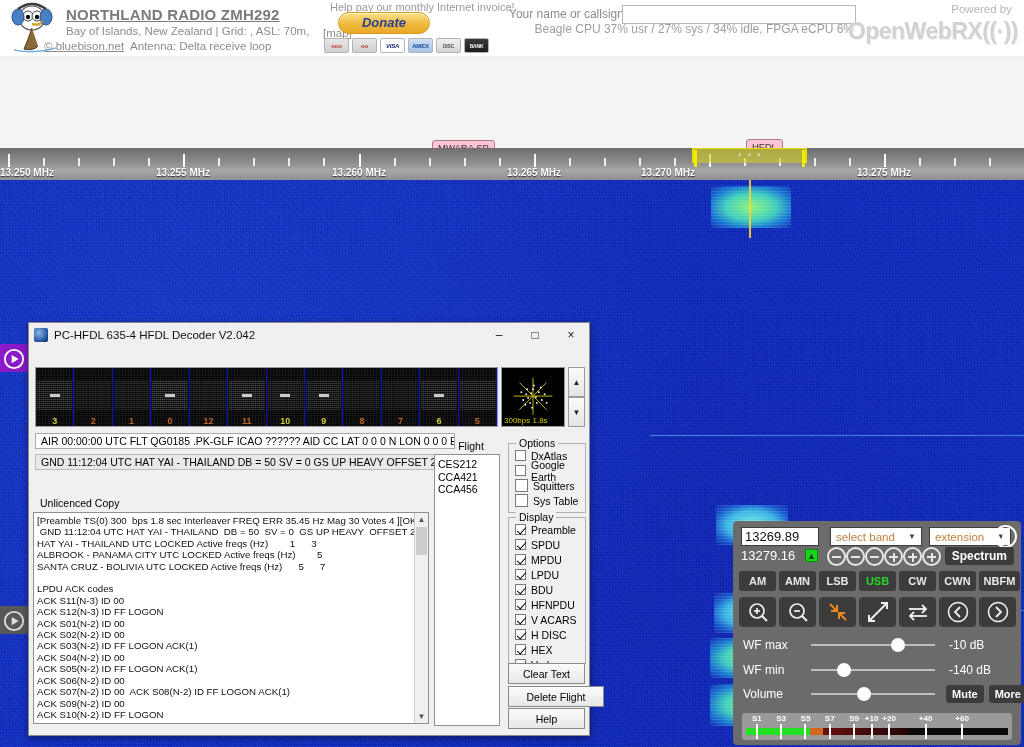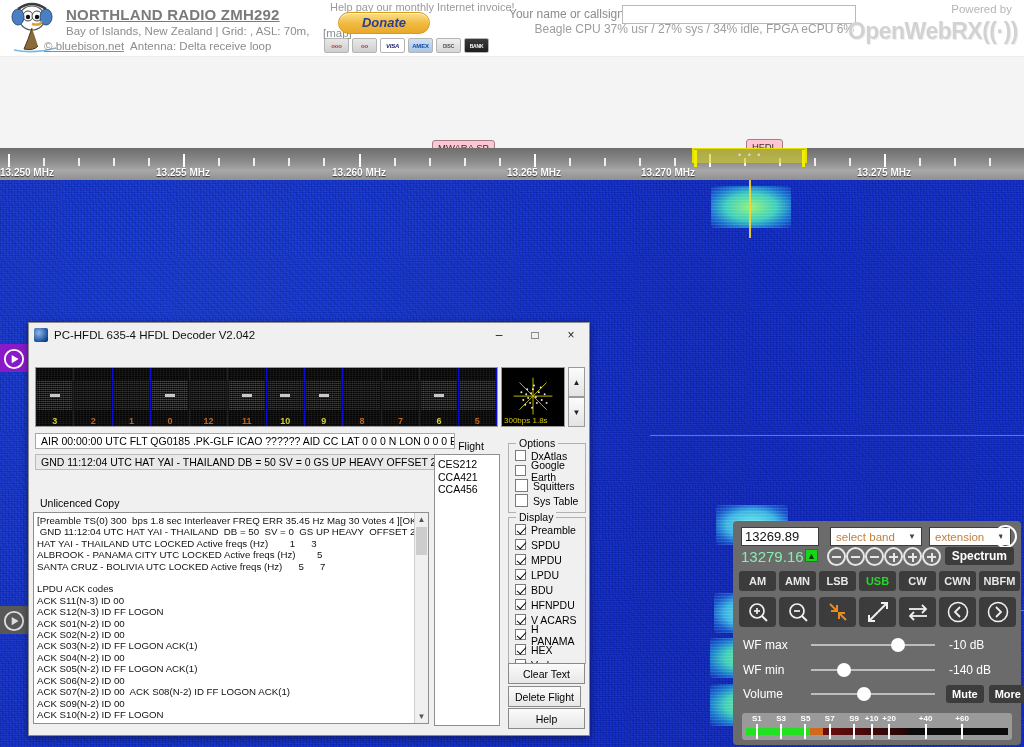--- a/index.html
+++ b/index.html
@@ -360,21 +360,21 @@
     position: absolute; height: 19px; background: #fff; border: 1px solid #3d3d3d;
     color: #c08040; font-size: 11.5px; padding-left: 5px;
     display: flex; align-items: center; cursor: pointer;
   }
   .owrx-select .caret { position: absolute; right: 5px; font-size: 8px; color: #444; }
   .play-btn {
     position: absolute; left: 261px; top: 4px; width: 23px; height: 23px;
     border-radius: 50%; border: 2px solid #fff; cursor: pointer;
   }
   .freq-small {
-    position: absolute; left: 8px; top: 27px; font-size: 15px; color: #86efac;
+    position: absolute; left: 8px; top: 27px; font-size: 13px; color: #ffffff;
   }
   .green-chip {
     position: absolute; left: 72px; top: 28px; width: 13px; height: 13px;
     background: #19d419; border: 1px solid #0a8a0a; cursor: pointer;
     font-size: 9px; color: #0a3d0a; display:flex; align-items:center; justify-content:center;
   }
   .zoomcircles { position: absolute; left: 94px; top: 26px; display: flex; gap: 0px; }
   .zc {
     width: 19px; height: 19px; border-radius: 50%; border: 2px solid #e6e6e6;
     position: relative; cursor: pointer;
@@ -770,35 +770,35 @@
         <div class="cbrow">
           <span class="cbox checked"></span>
           <span>HFNPDU</span>
         </div>
         <div class="cbrow">
           <span class="cbox checked"></span>
           <span>V ACARS</span>
         </div>
         <div class="cbrow">
           <span class="cbox checked"></span>
-          <span>H PANAMA</span>
+          <span>H DISC</span>
         </div>
         <div class="cbrow">
           <span class="cbox checked"></span>
           <span>HEX</span>
         </div>
         <div class="cbrow">
           <span class="cbox checked"></span>
           <span>Verbose</span>
         </div>
       </div>
   </div>
 
   <div class="dlg-btn" style="left:508px; top:663px; width:77px;">Clear Text</div>
-  <div class="dlg-btn" style="left:508px; top:686px; width:73px;">Delete Flight</div>
+  <div class="dlg-btn" style="left:508px; top:686px; width:96px;">Delete Flight</div>
   <div class="dlg-btn" style="left:508px; top:708px; width:77px;">Help</div>
 
   <div class="owrx-panel">
 
     <input class="freq-input" type="text" value="13269.89" style="">
 
     <div class="owrx-select" style="left:97px; top:6px; width:92px;">
       <span>select band</span>
       <span class="caret">▼</span>
     </div>

